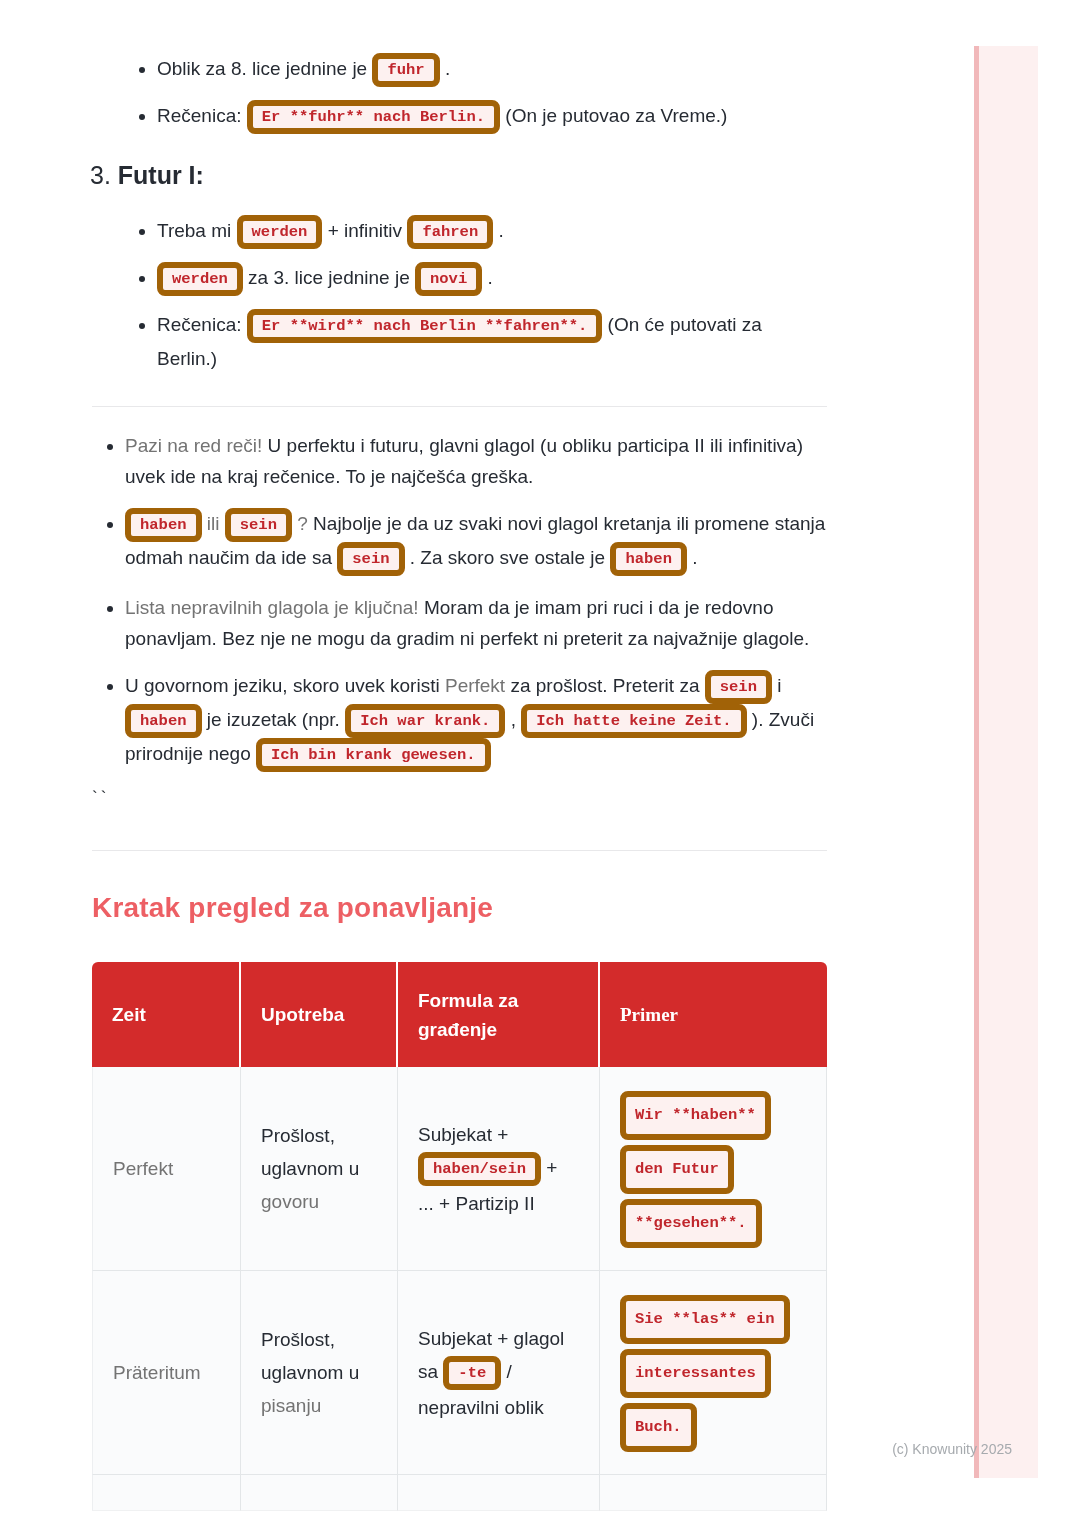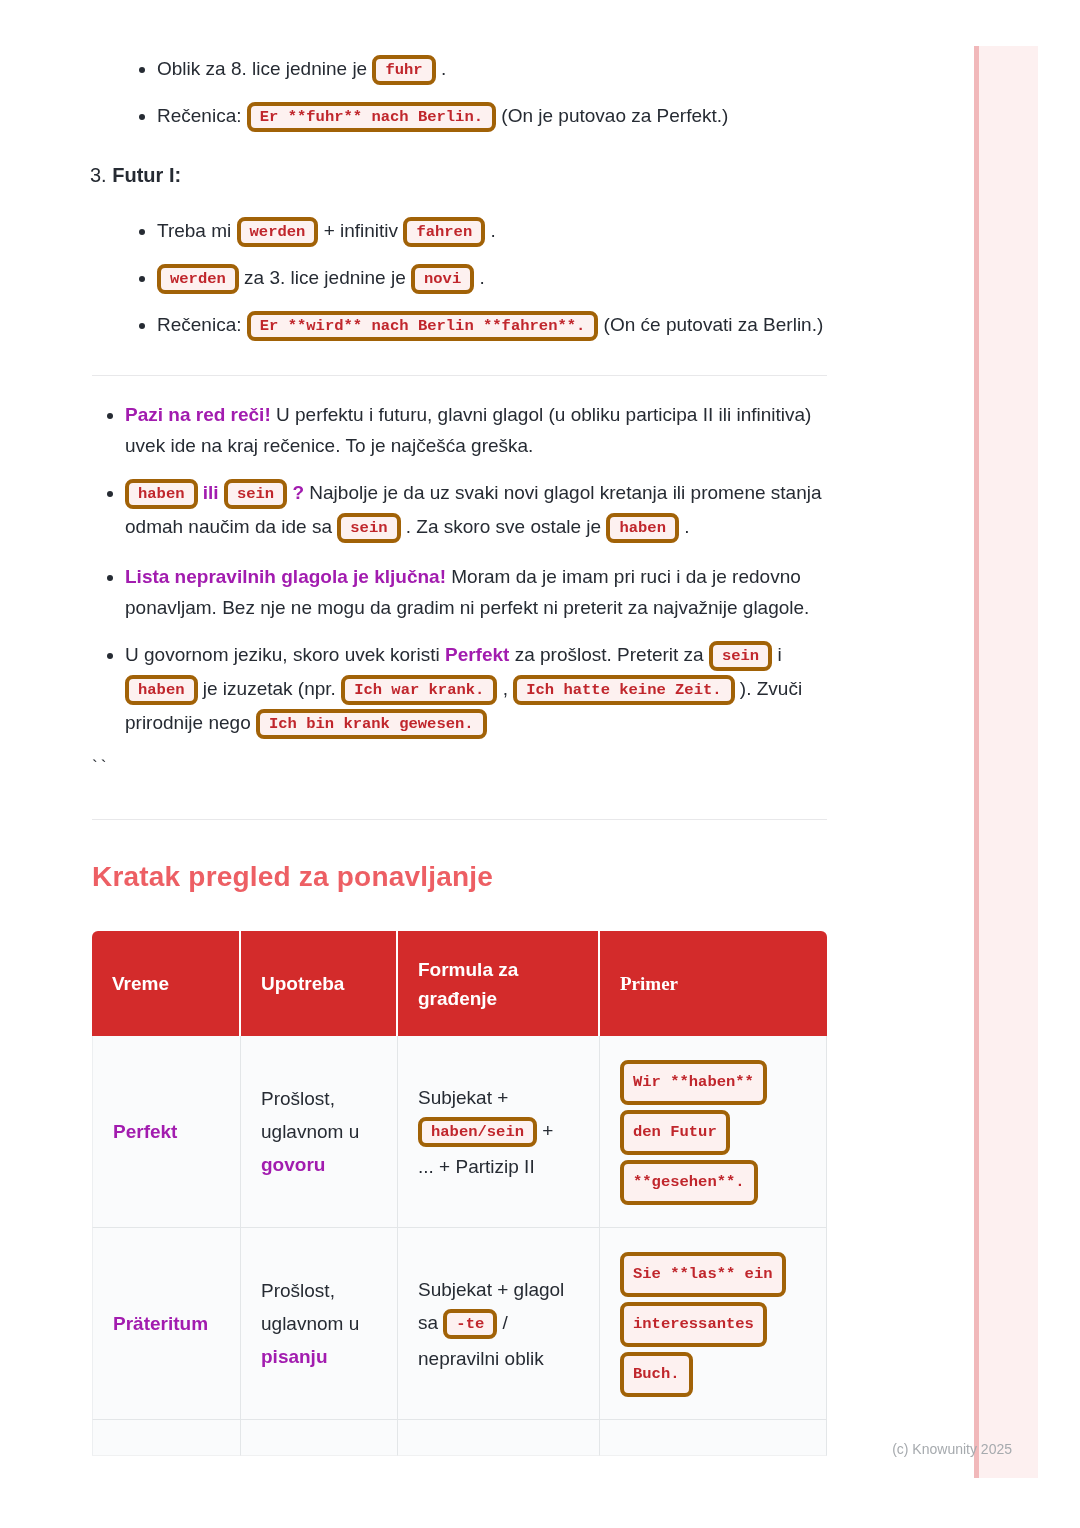--- a/index.html
+++ b/index.html
@@ -11,39 +11,39 @@
   }
   .content{position:absolute;left:92px;top:0;width:735px;padding-top:53px;}
   .content *{box-sizing:border-box;}
 
   ul{margin:0;padding:0;list-style:disc;}
   li{font-size:19px;line-height:31px;margin:0 0 13px 0;}
   ul.intro-list{padding-left:65px;}
   ul.notes-list{padding-left:33px;margin-top:23px;}
   ul.notes-list li{margin-bottom:16px;}
 
-  .num-item{font-size:20px;line-height:26px;margin:28px 0 27px 0;margin-left:-2px;}
+  .num-item{font-size:25px;line-height:26px;margin:28px 0 27px 0;margin-left:-2px;}
   .num-item b{font-weight:bold;}
 
   .chip{
     font-family:"Liberation Mono","DejaVu Sans Mono",monospace;
     font-weight:bold;
     font-size:15.5px;
     color:#c0262c;
     background:#fdf1f0;
-    border:4px solid #a16207;
+    border:6px solid #a16207;
     border-radius:8px;
     padding:2px 9px;
     position:relative;top:-1px;
     -webkit-box-decoration-break:clone;
     box-decoration-break:clone;
   }
   .chip-line{display:block;width:fit-content;margin:5px 0;top:1px;}
 
-  strong{font-weight:bold;color:#a21caf;margin-top:24px;}
+  strong{font-weight:normal;color:#737373;margin-top:24px;}
 
   hr.divider{border:none;border-top:1px solid #e8e8ea;margin:32px 0 0 0;width:735px;}
   hr.divider2{margin-top:42px;}
 
   h2.accent{
     color:#ed5f64;font-size:28px;line-height:34px;font-weight:bold;
     margin:41px 0 0 0;letter-spacing:.2px;
   }
   h2.accent.second{margin-top:40px;}
 
@@ -85,21 +85,21 @@
   }
 </style>
 </head>
 <body>
 
 <div class="content">
 
   <section>
     <ul class="intro-list">
       <li><span>Oblik za 8. lice jednine je </span><code class="chip">fuhr</code><span> .</span></li>
-      <li><span>Rečenica: </span><code class="chip">Er **fuhr** nach Berlin.</code><span> (On je putovao za Perfekt.)</span></li>
+      <li><span>Rečenica: </span><code class="chip">Er **fuhr** nach Berlin.</code><span> (On je putovao za Vreme.)</span></li>
     </ul>
 
     <div class="num-item"><span>3. </span><b>Futur I:</b></div>
 
     <ul class="intro-list">
       <li><span>Treba mi </span><code class="chip">werden</code><span> + infinitiv </span><code class="chip">fahren</code><span> .</span></li>
       <li><code class="chip">werden</code><span> za 3. lice jednine je </span><code class="chip">novi</code><span> .</span></li>
       <li><span>Rečenica: </span><code class="chip">Er **wird** nach Berlin **fahren**.</code><span> (On će putovati za Berlin.)</span></li>
     </ul>
   </section>
@@ -123,21 +123,21 @@
 
     <table class="review">
       <colgroup>
           <col class="c1">
           <col class="c2">
           <col class="c3">
           <col class="c4">
         </colgroup>
       <thead>
         <tr>
-          <th>Vreme</th>
+          <th>Zeit</th>
           <th>Upotreba</th>
           <th>Formula za građenje</th>
           <th>Primer</th>
         </tr>
       </thead>
       <tbody>
         <tr class="r1">
           <td><strong>Perfekt</strong></td>
           <td><span>Prošlost,</span><br><span>uglavnom u</span><br><strong>govoru</strong></td>
           <td><span>Subjekat +</span><br><code class="chip">haben/sein</code><span> +</span><br><span>... + Partizip II</span></td>

